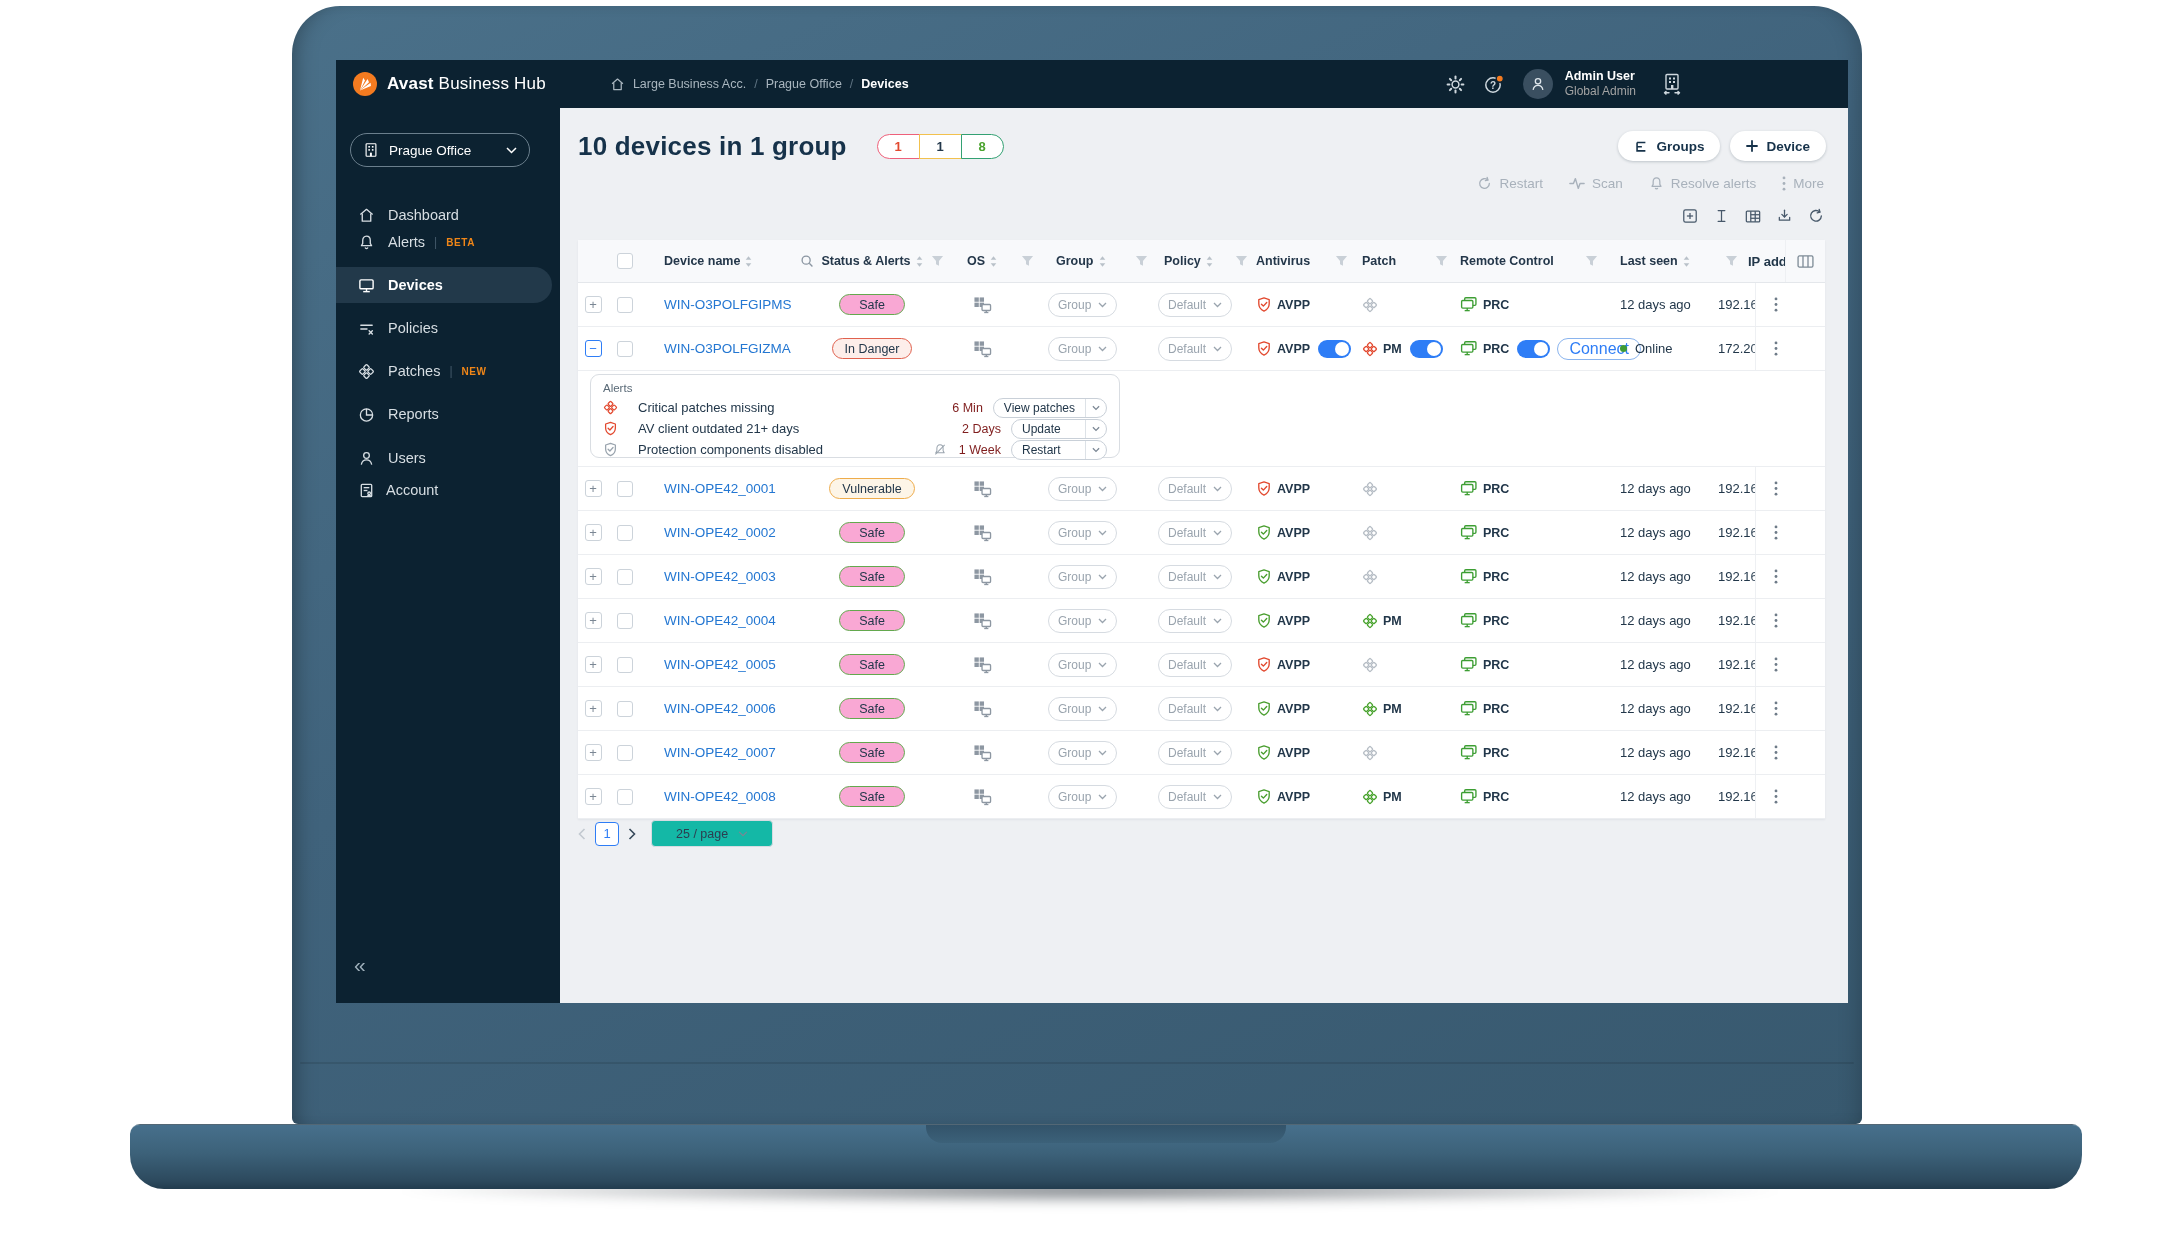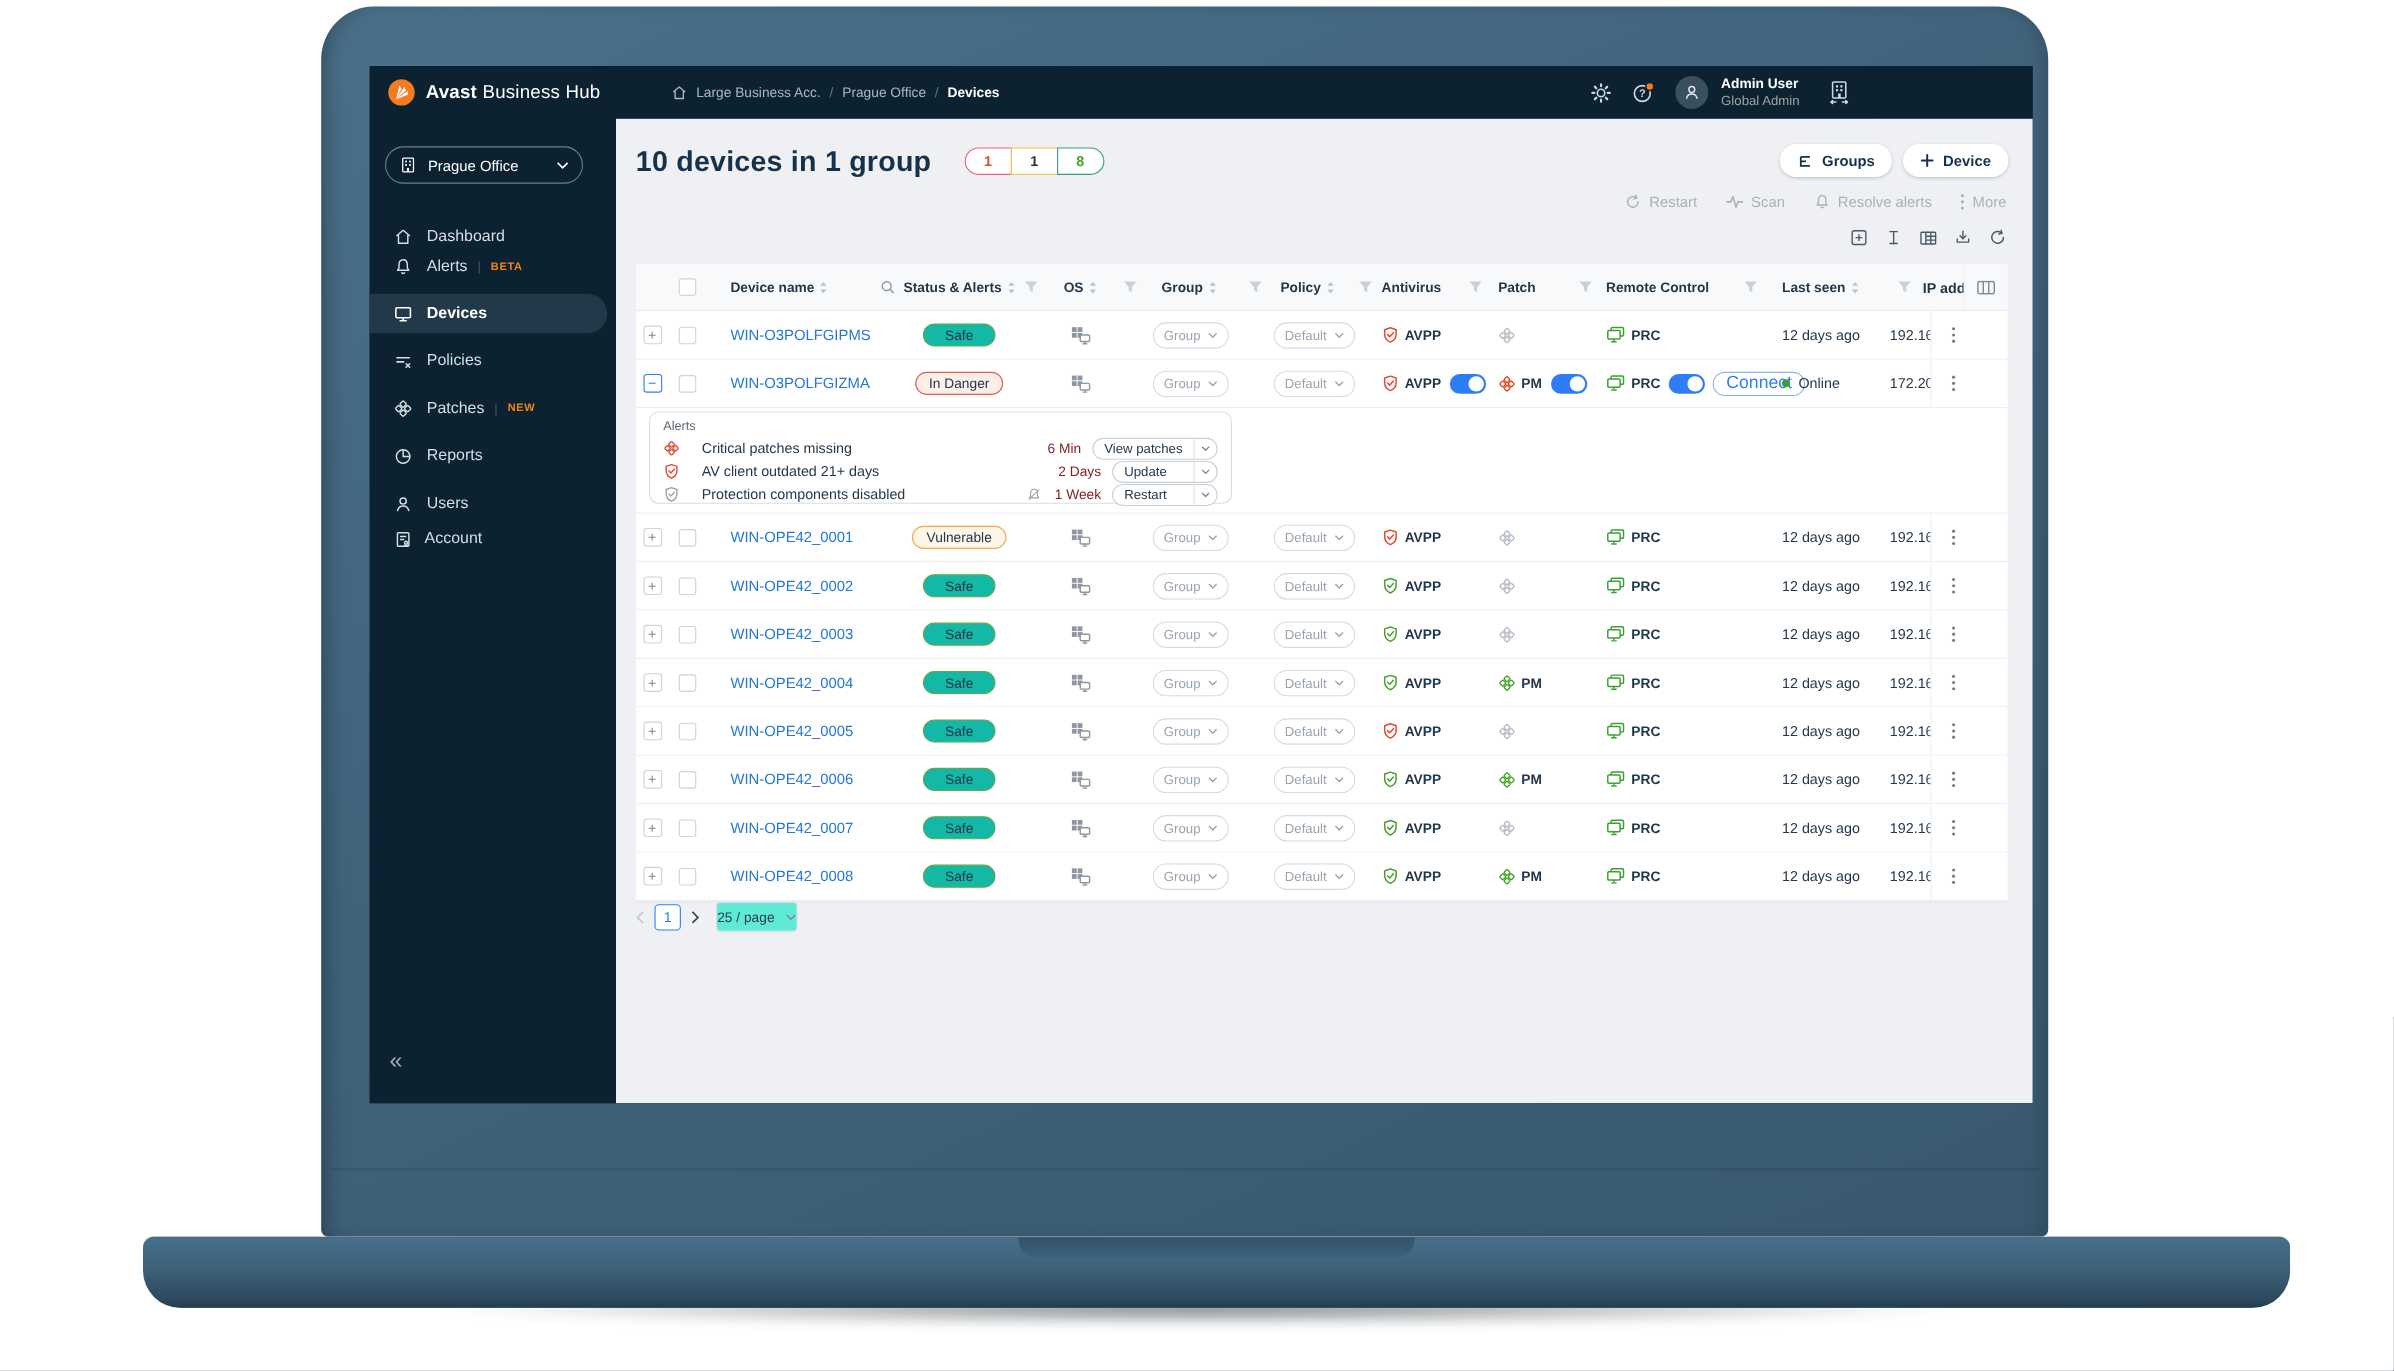--- a/index.html
+++ b/index.html
@@ -91,21 +91,21 @@
   .hd-grp{display:flex;align-items:center;gap:5px;}
   .c-grp .hd-grp{padding-left:8px;}
   .c-seen .hd-grp{padding-left:0;}
   .cbx{width:16px;height:16px;border:1.5px solid #ccd3da;border-radius:3px;background:#fff;box-sizing:border-box;}
   .exp{width:17px;height:17px;border:1px solid #ccd3da;border-radius:3px;color:#7b8794;font-size:13px;line-height:14px;
     text-align:center;background:#fff;padding:0;font-family:inherit;}
   .exp.open{border-color:#2e7df6;color:#2e7df6;}
   .dev-link{font-size:13.5px;color:#2477d2;text-decoration:none;}
   .badge{display:inline-flex;align-items:center;justify-content:center;height:21px;min-width:66px;padding:0 12px;
     border-radius:12px;font-size:12.5px;color:#22374a;border:1.5px solid;box-sizing:border-box;background:#fff;}
-  .badge.safe{border-color:#63a84e;background:#14b8a6;}
+  .badge.safe{border-color:#63a84e;background:#f9a8d4;}
   .badge.danger{border-color:#e0614e;background:#fdeeea;}
   .badge.warning{border-color:#eeac4b;background:#fdf5e7;}
   .pill-dd{height:24px;padding:0 9px;border:1px solid #d6dbe1;border-radius:13px;color:#9aa4ae;font-size:12px;
     display:inline-flex;align-items:center;gap:7px;background:#fff;box-sizing:border-box;}
   .cell-label{font-size:12.5px;font-weight:bold;color:#22374a;margin-left:5px;}
   .toggle{width:33px;height:18px;border-radius:9px;background:#2e7df6;position:relative;display:inline-block;margin-left:8px;flex:none;}
   .toggle::after{content:"";position:absolute;right:2px;top:2px;width:14px;height:14px;border-radius:50%;background:#fff;}
   .connect{height:22px;padding:0 11px;border:1px solid #8ab4ee;color:#2e7df6;border-radius:12px;font-size:16px;
     background:#fff;margin-left:7px;font-family:inherit;}
   .avwrap{color:#e2492f;display:inline-flex;}
@@ -132,22 +132,22 @@
   .al-time{font-size:12.5px;color:#7f1d1d;min-width:44px;text-align:right;}
   .act-btn{height:20px;border:1px solid #c9d0d8;border-radius:11px;display:inline-flex;align-items:center;
     background:#fff;padding:0;min-width:96px;justify-content:space-between;font-family:inherit;}
   .act-label{padding:0 10px;font-size:12px;color:#22374a;}
   .act-chev{width:20px;border-left:1px solid #dde2e7;display:flex;align-items:center;justify-content:center;height:100%;color:#7b8794;}
 
   
   .pagination{position:absolute;left:18px;top:712px;display:flex;gap:9px;align-items:center;}
   .pg-box{width:22px;height:22px;border:1px solid #2e7df6;border-radius:4px;color:#2e7df6;font-size:13px;
     display:flex;align-items:center;justify-content:center;background:#fff;}
-  .pp-select{height:25px;background:#5eead4;border:1px solid #d6dbe1;border-radius:4px;display:inline-flex;
-    align-items:center;gap:10px;padding:0 0;font-size:12.5px;color:#2c3e50;margin-left:6px;}
+  .pp-select{height:25px;background:#14b8a6;border:1px solid #d6dbe1;border-radius:4px;display:inline-flex;
+    align-items:center;gap:10px;padding:0 24px;font-size:12.5px;color:#2c3e50;margin-left:6px;}
 </style>
 </head>
 <body>
 
 <div class="laptop-lid"></div>
 <div class="lid-seam"></div>
 <div class="base-shadow"></div>
 <div class="laptop-base">
   <div class="base-notch"></div>
 </div>

